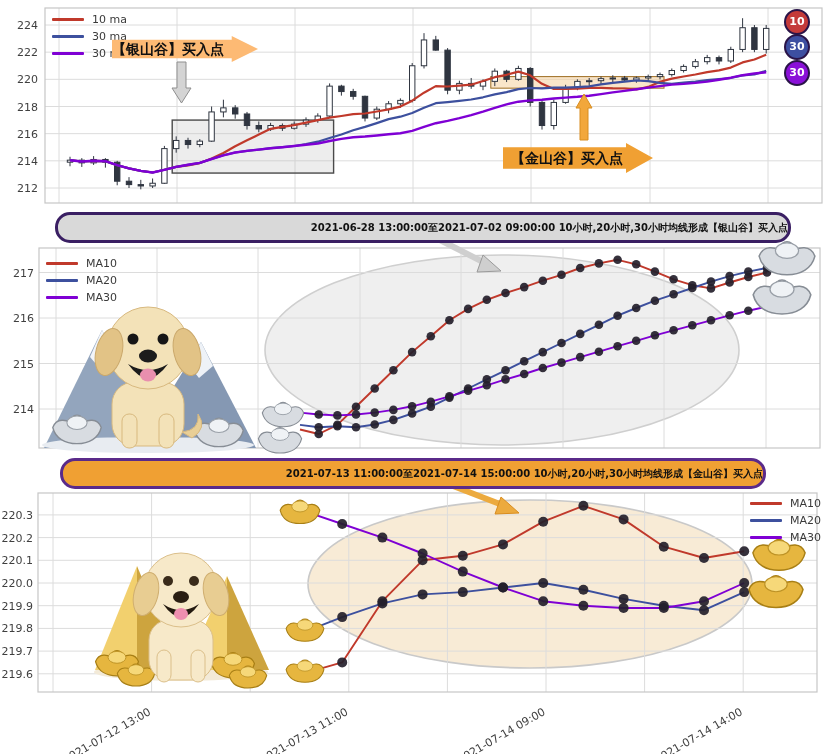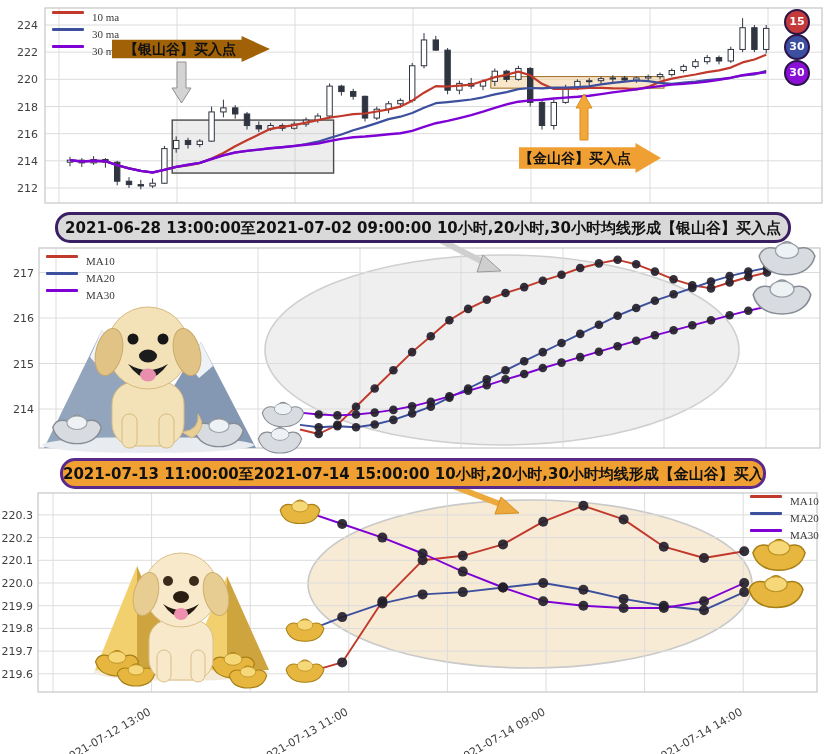--- a/index.html
+++ b/index.html
@@ -9,35 +9,35 @@
   #svg-top{top:0;}
   #svg-mid{top:208px;}
   #svg-bot{top:458px;}
   .grid{stroke:#dcdcdc;stroke-width:1;}
   .pborder{fill:none;stroke:#c6c6c6;stroke-width:1.2;}
   .ytick,.xtick{font:11px "DejaVu Sans","Liberation Sans",sans-serif;fill:#3f3f3f;}
   .candle-up{fill:#ffffff;stroke:#2f3540;stroke-width:1;}
   .candle-down{fill:#2f3540;stroke:#2f3540;stroke-width:1;}
   .wick{stroke:#2f3540;stroke-width:1;}
   .title-box{position:absolute;box-sizing:border-box;border-radius:15px;
-     text-align:center;font-weight:bold;font-size:15px;color:#111;
+     text-align:right;font-weight:bold;font-size:10px;color:#111;
      white-space:nowrap;overflow:hidden;z-index:5;}
   #title-silver{left:55px;top:212px;width:736px;height:31px;line-height:26px;
      background:#d9d9d9;border:3px solid #3a1f63;}
   #title-gold{left:60px;top:458px;width:706px;height:31px;line-height:26px;
      background:#f0a033;border:3px solid #5a2a8a;}
   .banner{position:absolute;font-weight:bold;font-size:14px;color:#111;
      text-align:left;z-index:4;
      clip-path:polygon(0 14%,82% 14%,82% 0,100% 50%,82% 100%,82% 86%,0 86%);}
   #banner-silver{left:112px;top:36px;width:146px;height:26px;line-height:26px;
-     padding-left:12px;background:#a16207;}
-  #banner-gold{left:519px;top:143px;width:142px;height:30px;line-height:30px;
-     background:#f0a033;}
+     padding-left:0;background:#fdba74;}
+  #banner-gold{left:503px;top:143px;width:142px;height:30px;line-height:30px;
+     padding-left:8px;background:#f0a033;}
   .legend{position:absolute;z-index:4;font:11px "DejaVu Sans","Liberation Sans",sans-serif;color:#3a3a3a;}
-  .lrow{height:17px;display:flex;font-family:Liberation Serif, serif;}
+  .lrow{height:17px;display:flex;align-items:center;}
   .lline{display:inline-block;width:32px;height:3px;margin-right:8px;border-radius:1px;}
   #legend-top{left:52px;top:11px;}
   #legend-mid{left:46px;top:255px;}
   #legend-bot{left:750px;top:495px;}
   .badge{position:absolute;left:784px;width:26px;height:26px;border-radius:50%;
      box-sizing:border-box;border:2px solid #2a1448;color:#fff;z-index:6;
      font-weight:bold;font-size:11px;line-height:22px;text-align:center;}
   .deco{position:absolute;z-index:3;}
 </style>
 </head>
@@ -412,21 +412,21 @@
       </div>
     <div class="lrow">
         <span class="lline" style="background: rgb(127, 0, 212);"></span>
         <span>30 ma</span>
       </div>
   </div>
 
   <div id="banner-silver" class="banner">【银山谷】买入点</div>
   <div id="banner-gold" class="banner">【金山谷】买入点</div>
 
-  <div class="badge" style="top: 9px; background: rgb(196, 58, 58);">15</div>
+  <div class="badge" style="top: 9px; background: rgb(196, 58, 58);">10</div>
   <div class="badge" style="top: 34px; background: rgb(61, 79, 161);">30</div>
   <div class="badge" style="top: 60px; background: rgb(138, 16, 216);">30</div>
 
   <div id="title-silver" class="title-box">2021-06-28 13:00:00至2021-07-02 09:00:00 10小时,20小时,30小时均线形成【银山谷】买入点</div>
   <div id="title-gold" class="title-box">2021-07-13 11:00:00至2021-07-14 15:00:00 10小时,20小时,30小时均线形成【金山谷】买入点</div>
 
   <div id="legend-mid" class="legend">
     <div class="lrow">
         <span class="lline" style="background: rgb(192, 57, 43);"></span>
         <span>MA10</span>

